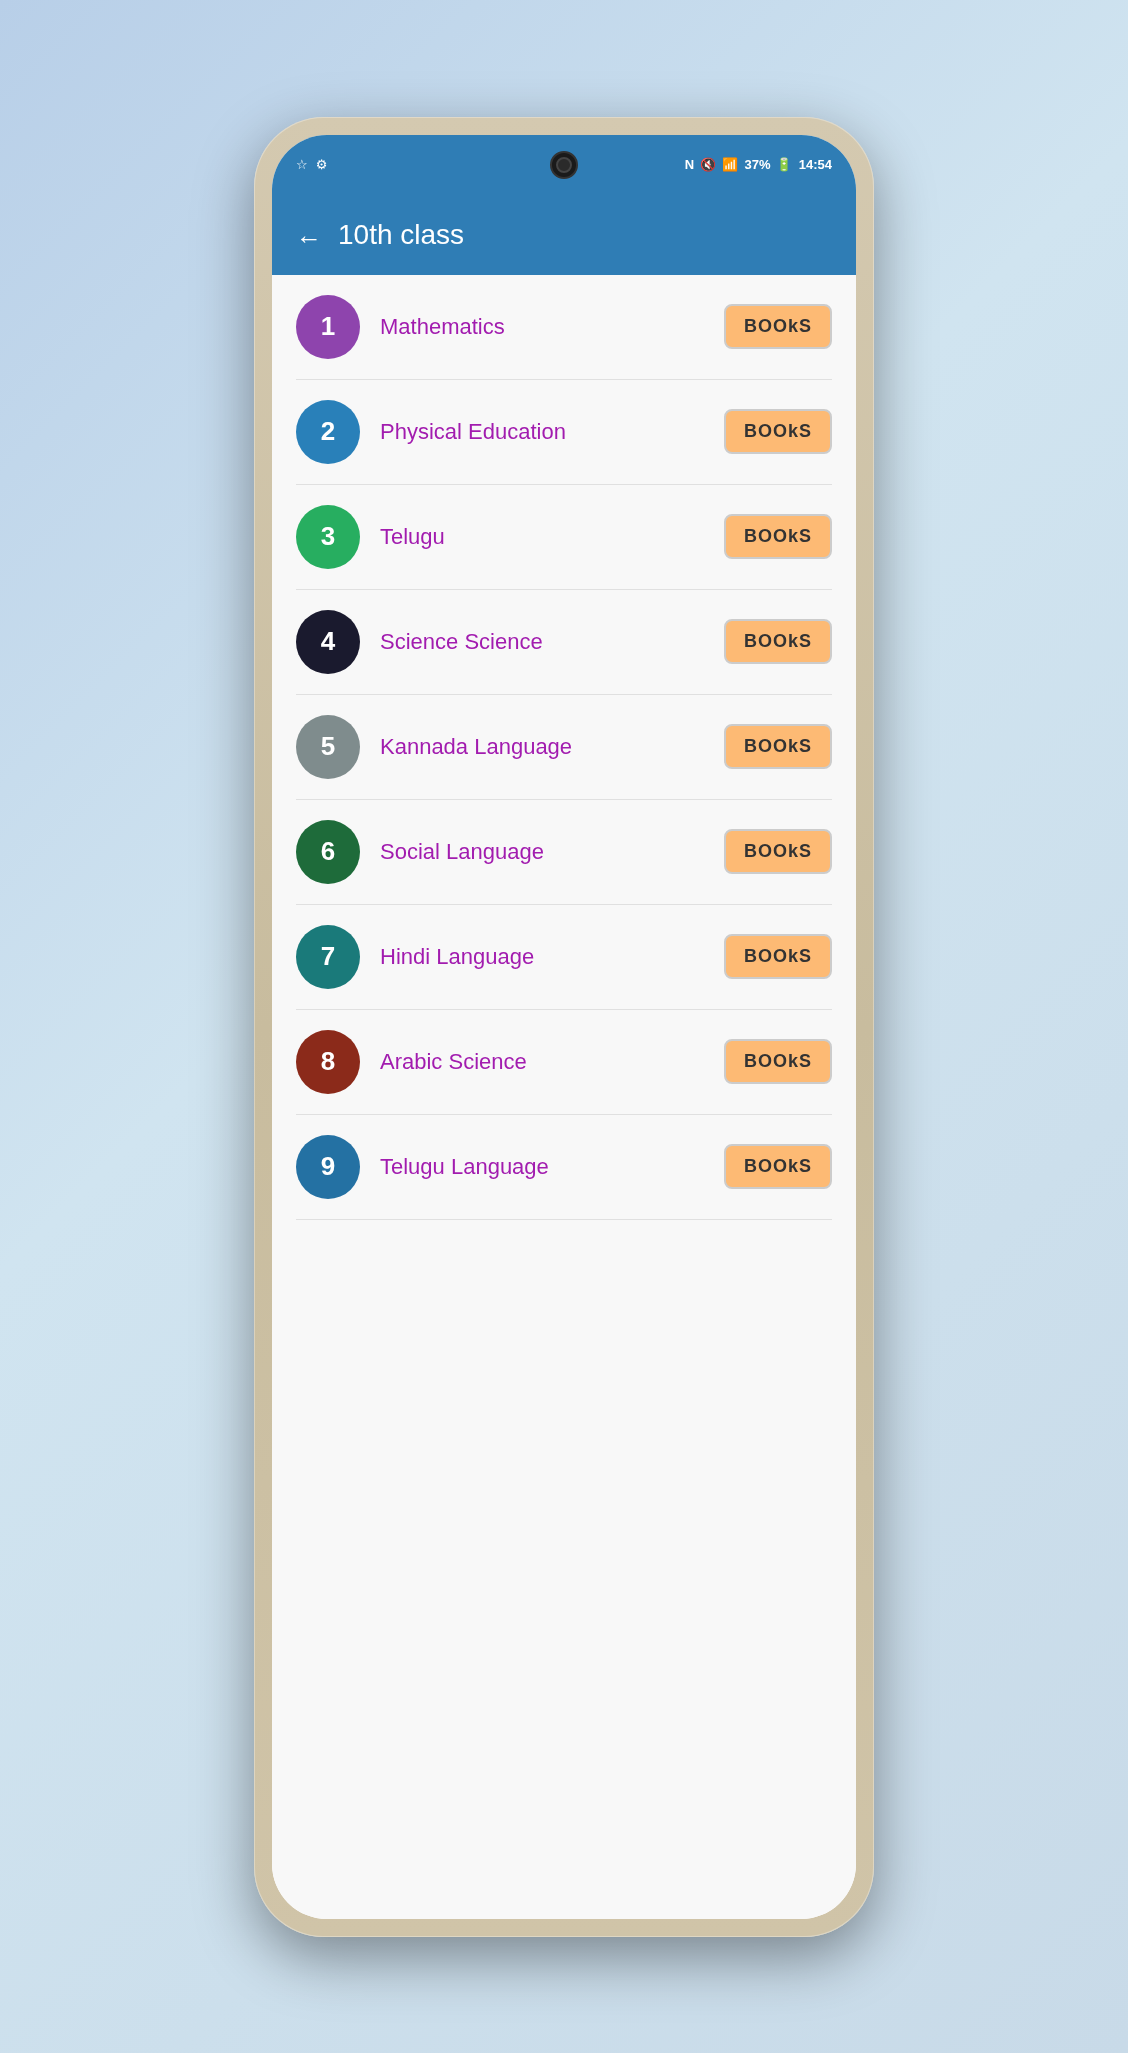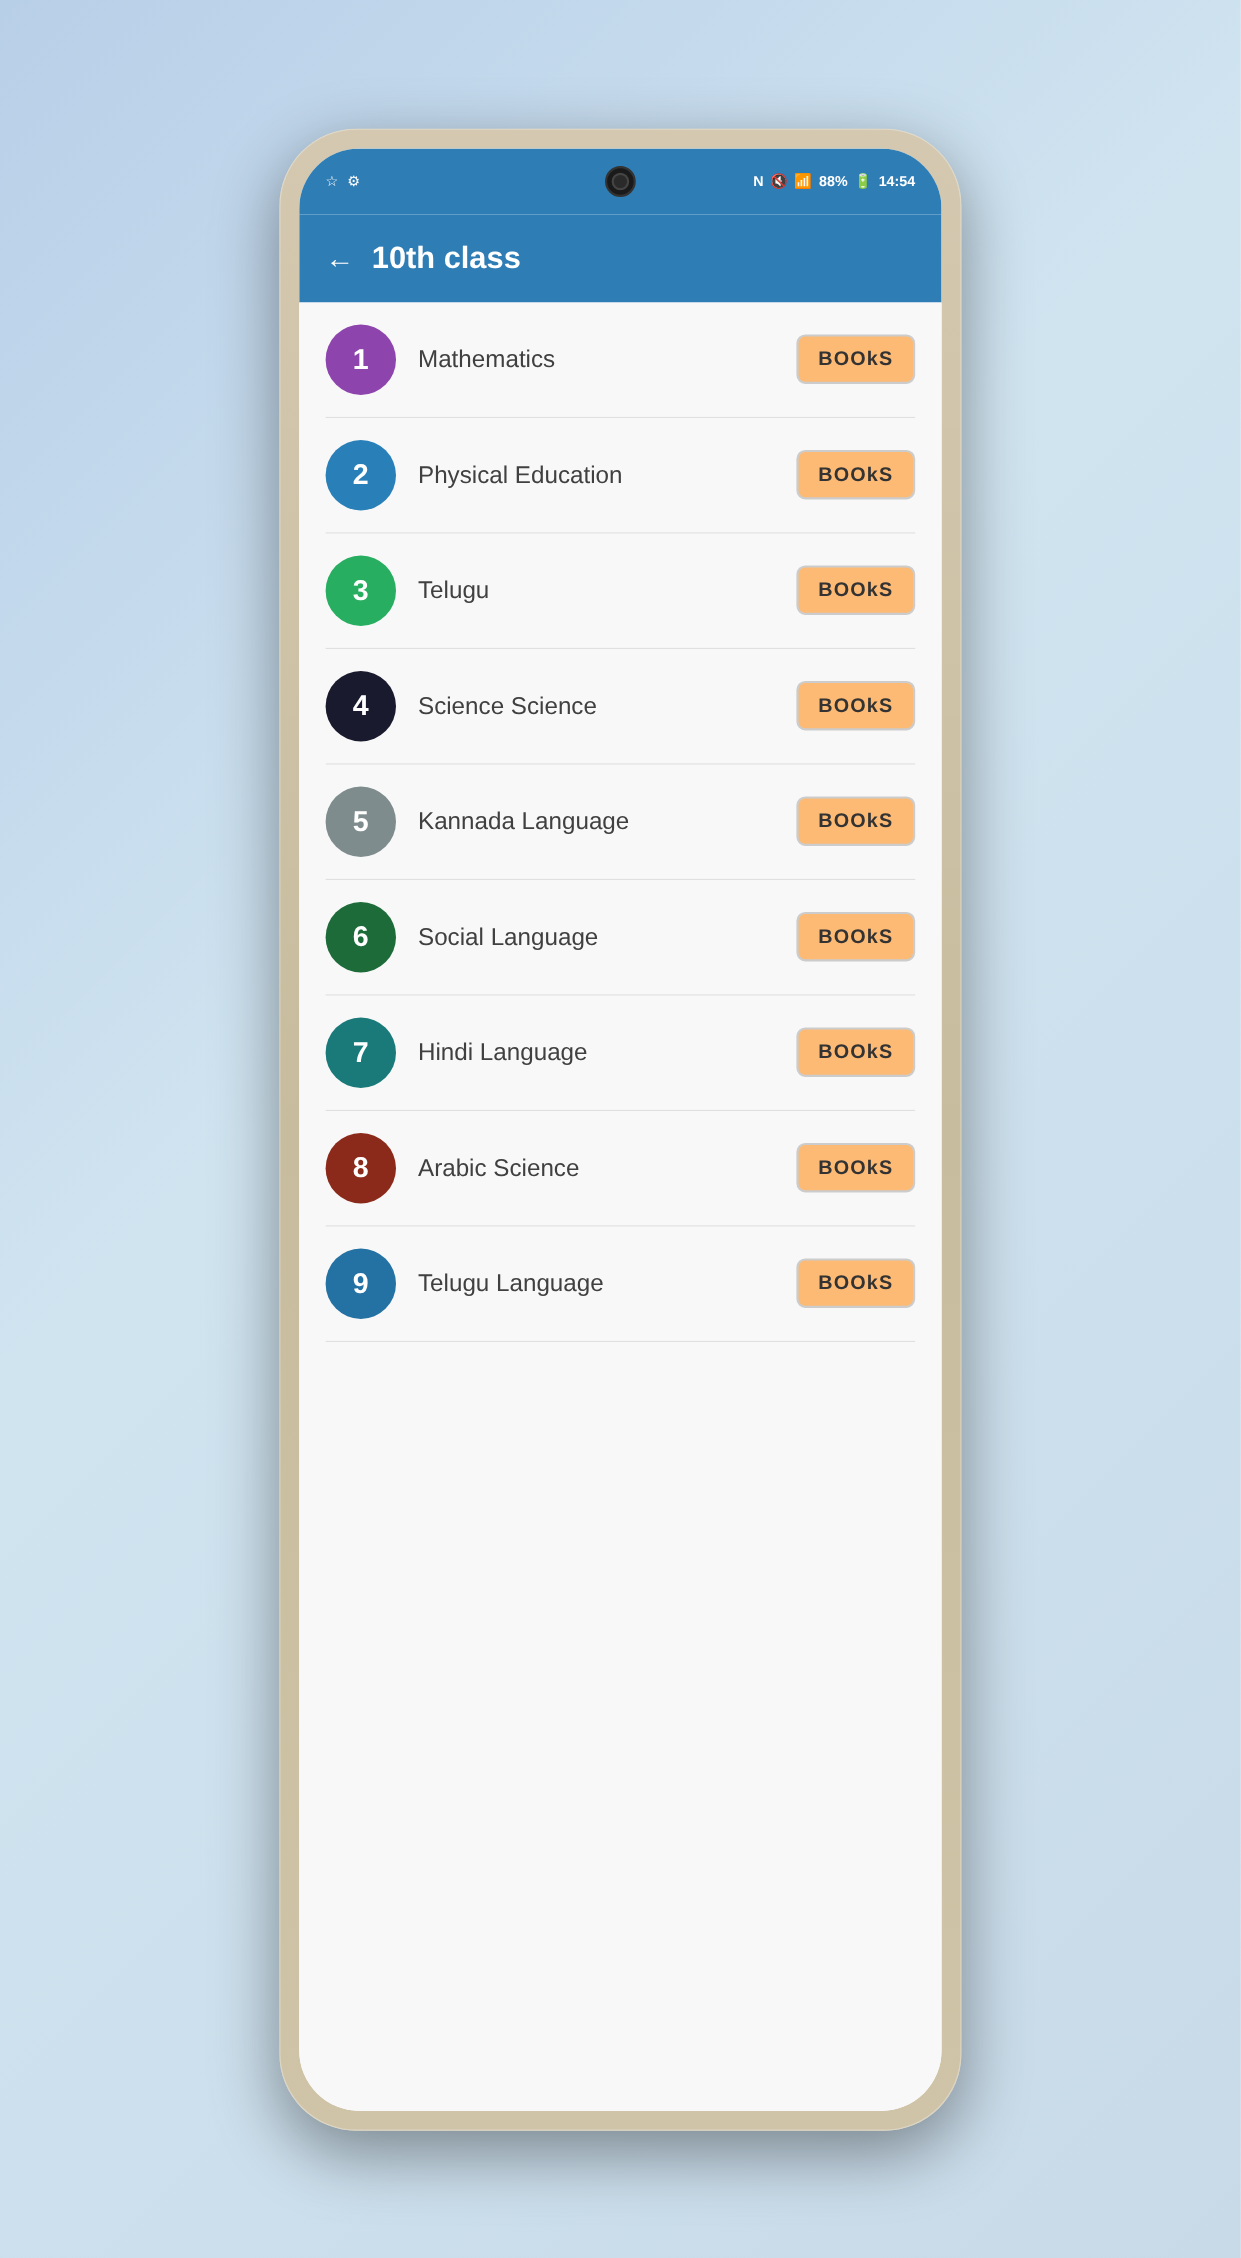--- a/index.html
+++ b/index.html
@@ -102,21 +102,21 @@
     .back-arrow {
       color: white;
       font-size: 26px;
       cursor: pointer;
       line-height: 1;
     }
 
     .app-title {
       color: white;
       font-size: 28px;
-      font-weight: 700;
+      font-weight: 400;
       font-family: 'Segoe UI', sans-serif;
     }
 
     
     .content {
       flex: 1;
       background: #f8f8f8;
       overflow-y: auto;
       padding: 0 24px;
     }
@@ -139,21 +139,21 @@
       color: white;
       font-size: 26px;
       font-weight: 600;
       flex-shrink: 0;
       font-family: 'Segoe UI', sans-serif;
     }
 
     .subject-name {
       flex: 1;
       font-size: 22px;
-      color: #404040;
+      color: #a21caf;
       font-family: 'Segoe UI', sans-serif;
     }
 
     .books-button {
       border: 2px solid #ccc;
       background: #fdba74;
       padding: 10px 18px;
       border-radius: 8px;
       font-size: 18px;
       font-weight: 600;
@@ -174,21 +174,21 @@
         <span class="status-icon">☆</span>
         <span class="status-icon">⚙</span>
       </div>
       <div class="camera-notch">
         <div class="camera-lens"></div>
       </div>
       <div class="status-right">
         <span>N</span>
         <span>🔇</span>
         <span>📶</span>
-        <span>88%</span>
+        <span>37%</span>
         <span>🔋</span>
         <span>14:54</span>
       </div>
     </div>
 
     <div class="app-bar">
       <span class="back-arrow">←</span>
       <span class="app-title">10th class</span>
     </div>
 

